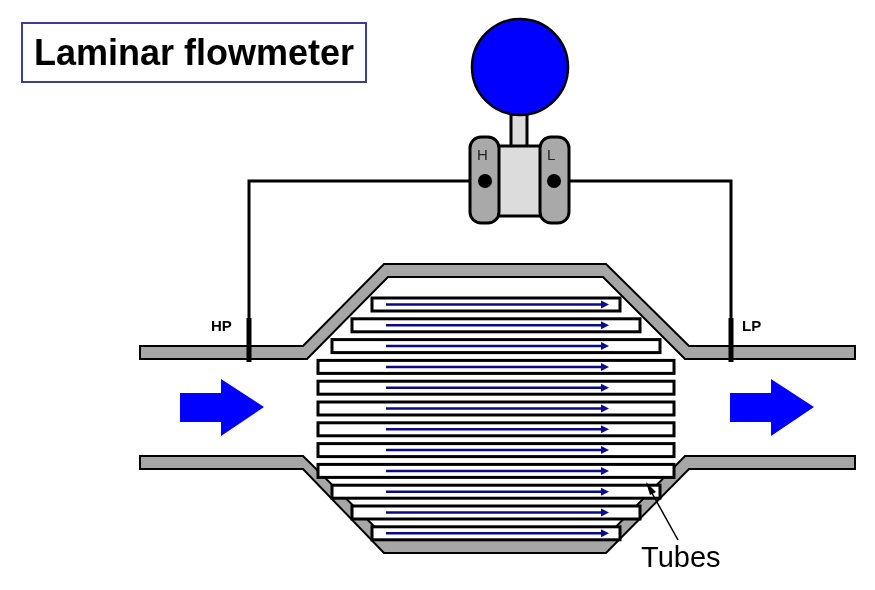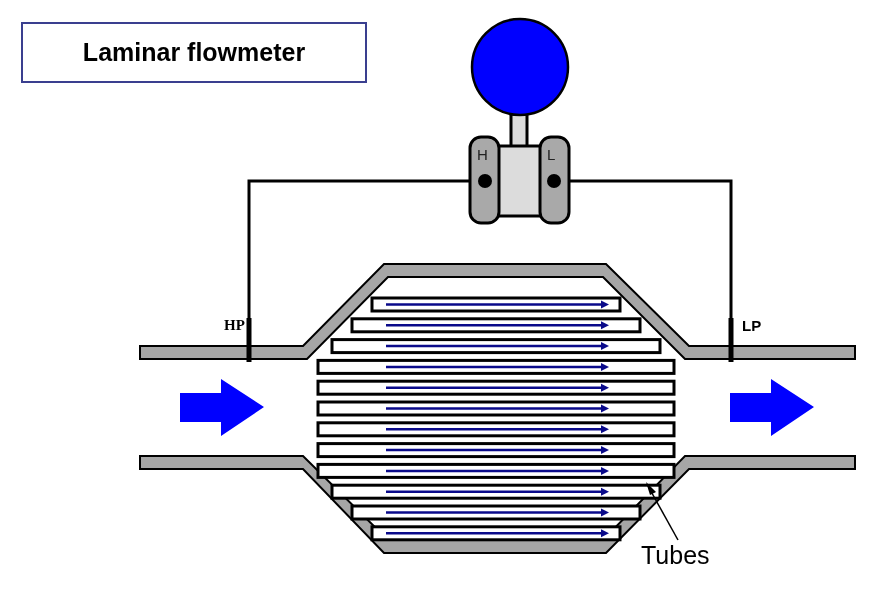--- a/index.html
+++ b/index.html
@@ -2,26 +2,26 @@
 <html><head>
 <meta charset="utf-8">
 <style>
   html, body { margin: 0; padding: 0; background: #ffffff; }
   body { width: 875px; height: 590px; position: relative; overflow: hidden; }
   #diagram { position: absolute; left: 0; top: 0; }
   .title-box {
     position: absolute; left: 21px; top: 22px; width: 342px; height: 57px;
     border: 2px solid #3a3f8f; background: #fff;
     display: flex; align-items: center; justify-content: center;
-    font-family: "Liberation Sans", sans-serif; font-weight: bold; font-size: 25px; color: #000;
+    font-family: "Liberation Sans", sans-serif; font-weight: bold; font-size: 36px; color: #000;
   }
   .lbl { position: absolute; font-family: "Liberation Sans", sans-serif; color: #000; }
   .port-lbl { font-weight: bold; font-size: 15px; }
   .hl { font-size: 15px; color: #222; }
-  .tubes-lbl { font-size: 25px; }
+  .tubes-lbl { font-size: 29px; }
 </style>
 </head>
 <body>
 
 <svg id="diagram" width="875" height="590" viewBox="0 0 875 590">
 
   <polyline points="249,362 249,181 484,181" fill="none" stroke="#000" stroke-width="3"></polyline>
   <polyline points="731,362 731,181 555,181" fill="none" stroke="#000" stroke-width="3"></polyline>
 
   <g>
@@ -84,16 +84,16 @@
 
   <line x1="678" y1="540" x2="648" y2="486" stroke="#000" stroke-width="1.5"></line>
   <polygon points="646,482 656,492 650,495" fill="#000"></polygon>
 </svg>
 
 <div class="title-box">Laminar flowmeter</div>
 
 <div class="lbl hl" style="left:477px; top:146px;">H</div>
 <div class="lbl hl" style="left:547px; top:146px;">L</div>
 
-<div class="lbl port-lbl" style="left:224px; top:317px;font-family:Liberation Serif, serif;">HP</div>
+<div class="lbl port-lbl" style="left:211px; top:317px;">HP</div>
 <div class="lbl port-lbl" style="left:742px; top:317px;text-align:center;">LP</div>
 
 <div class="lbl tubes-lbl" style="left:641px; top:541px;">Tubes</div>
 
 </body></html>

